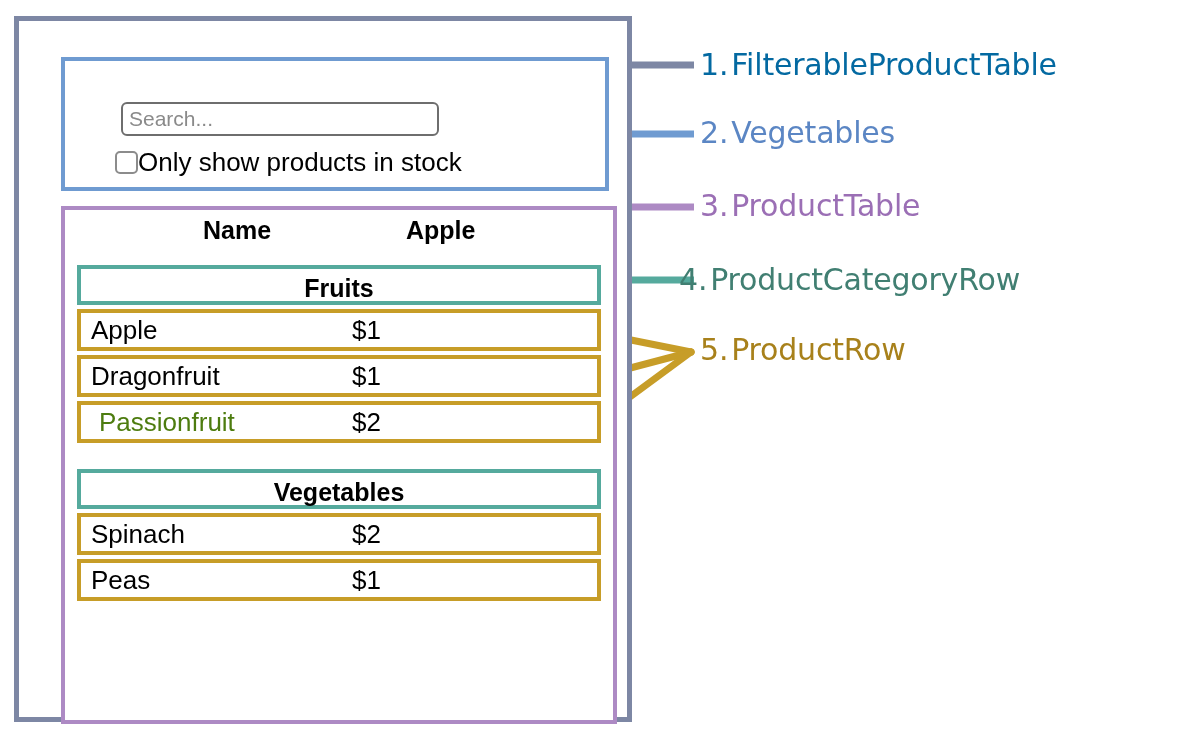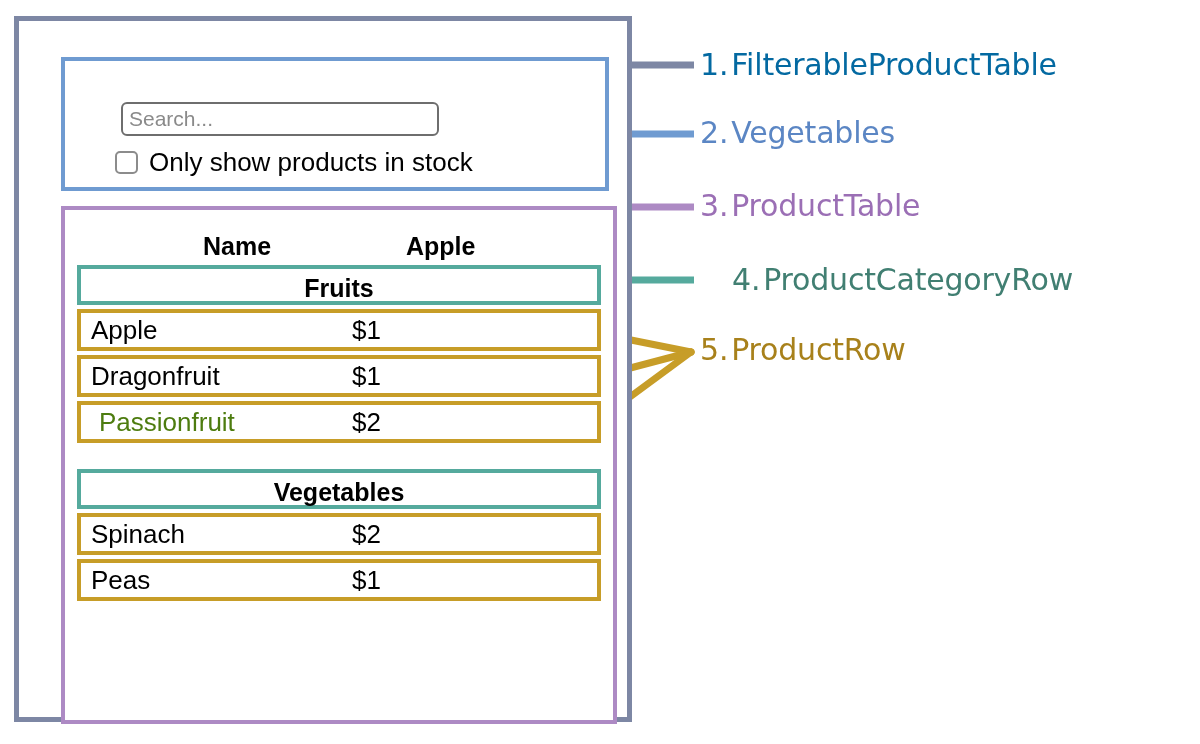--- a/index.html
+++ b/index.html
@@ -57,21 +57,20 @@
     margin-left: 8px;
   }
   #search-input::placeholder { color: #8a8a8a; opacity: 1; }
 
   .checkbox-row {
     position: absolute;
     left: 50px;
     top: 88px;
     display: flex;
     align-items: center;
-    gap: 11px;
   }
   #in-stock-checkbox {
     width: 23px;
     height: 23px;
     box-sizing: border-box;
     border: 2px solid #8c8c8c;
     border-radius: 5px;
     background: #ffffff;
     flex: 0 0 auto;
   }
@@ -100,21 +99,20 @@
     top: 6px;
     width: 100%;
     height: 38px;
   }
   .th {
     position: absolute;
     font-size: 25px;
     font-weight: bold;
     color: #000000;
     top: 0;
-    margin-top: 16px;
   }
   .th.name  { left: 138px; }
   .th.price { left: 341px; }
 
   
   .rows {
     position: absolute;
     left: 12px;
     top: 55px;
     width: 524px;
@@ -169,21 +167,21 @@
     font-size: 30px;
     letter-spacing: -0.2px;
     white-space: nowrap;
     line-height: 1;
   }
   .callout .num { margin-right: 3px; }
 
   #callout-1 { left: 700px; top: 50px;  color: #0369a1; }
   #callout-2 { left: 700px; top: 118px; color: #5b86c4; }
   #callout-3 { left: 700px; top: 191px; color: #9b6fb5; }
-  #callout-4 { left: 732px; top: 265px; color: #417f72; }
+  #callout-4 { left: 679px; top: 265px; color: #417f72; }
   #callout-5 { left: 700px; top: 335px; color: #a8811b; }
 
   #connectors {
     position: absolute;
     left: 0; top: 0;
     width: 1200px;
     height: 744px;
     pointer-events: none;
   }
 </style>

